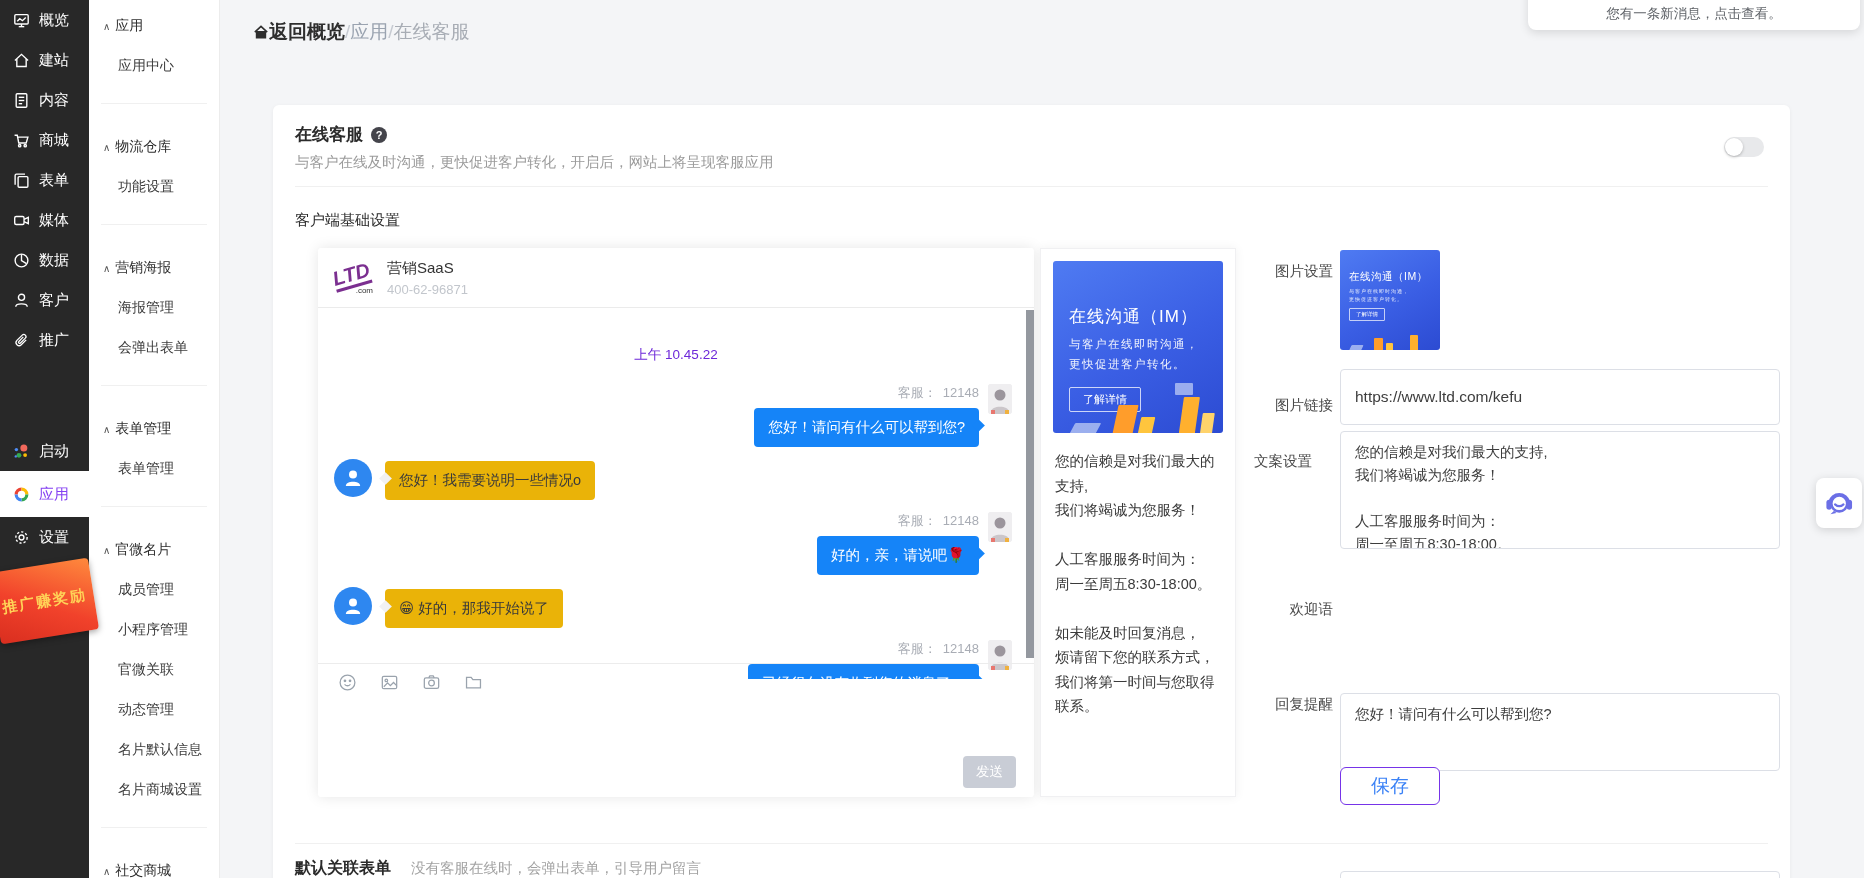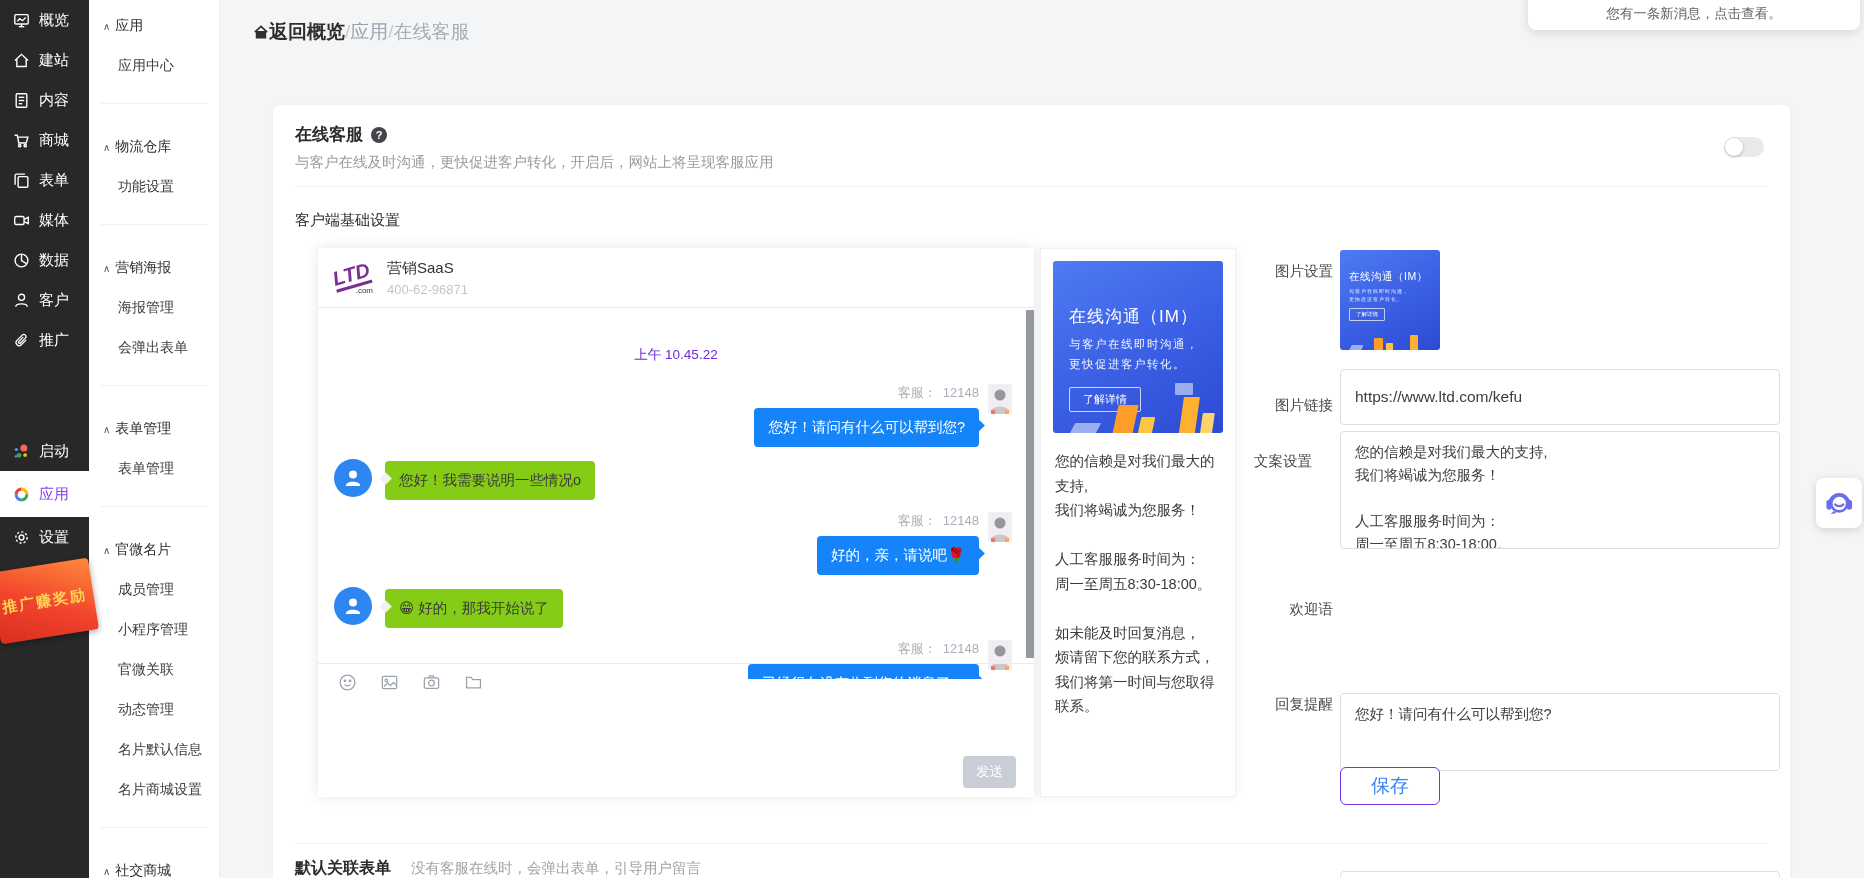--- a/index.html
+++ b/index.html
@@ -70,21 +70,21 @@
   .msgs { position:absolute; top:60px; left:16px; right:22px; height:295px; overflow:hidden;margin-top:16px; }
   .row-r { display:flex; justify-content:flex-end; align-items:flex-start; gap:9px; margin-bottom:12px; }
   .r-col { display:flex; flex-direction:column; align-items:flex-end; }
   .r-label { font-size:13px; color:#a9adb5; margin-bottom:6px; }
   .r-label .id { margin-left:6px; }
   .bubble-b { background:#1584f8; color:#fff; font-size:14.5px; padding:10px 14px; border-radius:4px; position:relative; }
   .bubble-b:after { content:''; position:absolute; right:-4px; top:13px; width:9px; height:9px; background:#1584f8; transform:rotate(45deg); }
   .agent-av { width:24px; height:30px; border-radius:3px; overflow:hidden; flex:none; background:#efeef0; }
   .row-l { display:flex; align-items:flex-start; gap:13px; margin-bottom:12px; }
   .user-av { width:38px; height:38px; border-radius:50%; background:#2e87f0; flex:none; display:flex; align-items:center; justify-content:center; }
-  .bubble-g { background:#84cc16; color:#3a3a3a; font-size:14.5px; padding:10px 14px; border-radius:4px; position:relative; margin-top:2px; }
+  .bubble-g { background:#eab308; color:#3a3a3a; font-size:14.5px; padding:10px 14px; border-radius:4px; position:relative; margin-top:2px; }
   .bubble-g:before { content:''; position:absolute; left:-4px; top:13px; width:9px; height:9px; background:#f1f1f2; transform:rotate(45deg); }
   .cp-toolbar { position:absolute; left:0; right:0; top:355px; height:37px; border-top:1px solid #ececec; display:flex;
     align-items:center; gap:23px; padding-left:20px; }
   .cp-toolbar svg { width:19px; height:19px; cursor:pointer; }
   .send-btn { position:absolute; right:18px; bottom:9px; background:#c9cdd6; color:#fff; font-size:13.5px; border:none;
     border-radius:4px; padding:7px 13px; cursor:pointer; }
 
   
   .promo { position:absolute; left:767px; top:143px; width:196px; height:549px; background:#fff; border:1px solid #f0f0f2;
     box-shadow:0 0 10px rgba(0,0,0,.06); }

